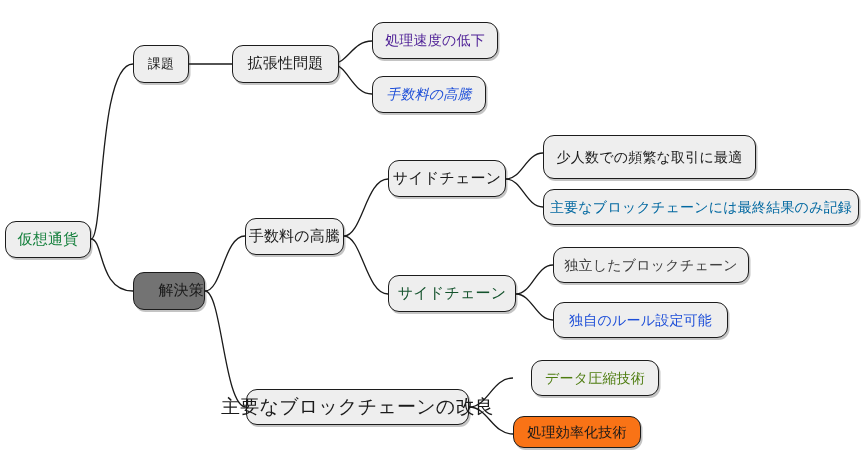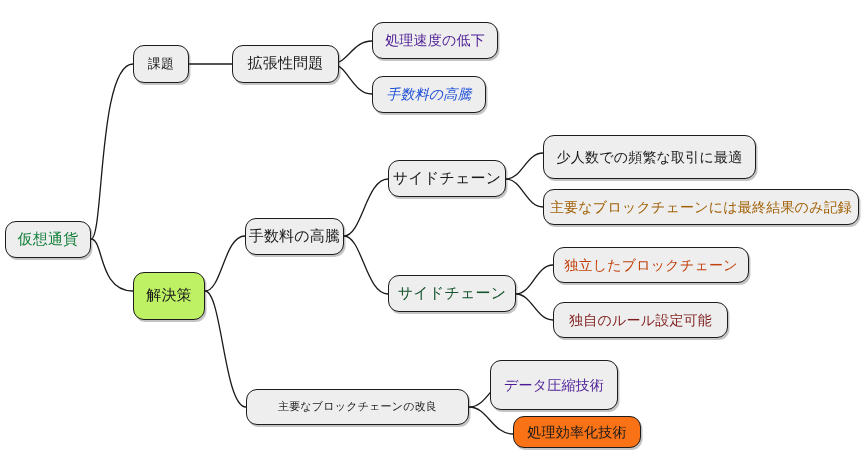--- a/index.html
+++ b/index.html
@@ -65,56 +65,56 @@
       <path d="M 469,407 C 488,407 492,378 513,378" fill="none" stroke="#1a1a1a" stroke-width="1.3"></path>
       <path d="M 469,407 C 488,407 492,434 513,434" fill="none" stroke="#1a1a1a" stroke-width="1.3"></path>
     </svg>
   <div id="node-layer">
       <div class="mm-node" style="left: 5px; top: 221px; width: 86px; height: 37px; font-size: 15px; background: rgb(238, 238, 238); border-color: rgb(28, 28, 28); color: #15803d;">
         <span>仮想通貨</span>
       </div>
       <div class="mm-node" style="left: 133px; top: 45px; width: 56px; height: 38px; font-size: 13px; background: rgb(238, 238, 238); border-color: rgb(28, 28, 28); color: rgb(26, 26, 26);">
         <span>課題</span>
       </div>
-      <div class="mm-node" style="left: 133px; top: 272px; width: 72px; height: 48px; font-size: 15px; background: #bef264; border-color: rgb(28, 28, 28); color: rgb(26, 26, 26);">
+      <div class="mm-node" style="left: 133px; top: 272px; width: 72px; height: 38px; font-size: 15px; background: #737373; border-color: rgb(28, 28, 28); color: rgb(26, 26, 26); justify-content: flex-end;">
         <span>解決策</span>
       </div>
       <div class="mm-node" style="left: 232px; top: 45px; width: 107px; height: 38px; font-size: 15px; background: rgb(238, 238, 238); border-color: rgb(28, 28, 28); color: rgb(26, 26, 26);">
         <span>拡張性問題</span>
       </div>
       <div class="mm-node" style="left: 372px; top: 22px; width: 126px; height: 37px; font-size: 14px; background: rgb(238, 238, 238); border-color: rgb(28, 28, 28); color: #4c1d95;">
         <span>処理速度の低下</span>
       </div>
       <div class="mm-node" style="left: 372px; top: 76px; width: 114px; height: 37px; font-size: 14px; background: rgb(238, 238, 238); border-color: rgb(28, 28, 28); color: #1d4ed8; font-style: italic;">
         <span>手数料の高騰</span>
       </div>
       <div class="mm-node" style="left: 245px; top: 218px; width: 99px; height: 37px; font-size: 15px; background: rgb(238, 238, 238); border-color: rgb(28, 28, 28); color: rgb(26, 26, 26);">
         <span>手数料の高騰</span>
       </div>
       <div class="mm-node" style="left: 388px; top: 160px; width: 118px; height: 37px; font-size: 15px; background: rgb(238, 238, 238); border-color: rgb(28, 28, 28); color: rgb(26, 26, 26);">
         <span>サイドチェーン</span>
       </div>
       <div class="mm-node" style="left: 543px; top: 135px; width: 213px; height: 44px; font-size: 14px; background: rgb(238, 238, 238); border-color: rgb(28, 28, 28); color: rgb(26, 26, 26);">
         <span>少人数での頻繁な取引に最適</span>
       </div>
-      <div class="mm-node" style="left: 543px; top: 189px; width: 316px; height: 36px; font-size: 14px; background: rgb(238, 238, 238); border-color: rgb(28, 28, 28); color: #a16207;">
+      <div class="mm-node" style="left: 543px; top: 189px; width: 316px; height: 36px; font-size: 14px; background: rgb(238, 238, 238); border-color: rgb(28, 28, 28); color: #0369a1;">
         <span>主要なブロックチェーンには最終結果のみ記録</span>
       </div>
       <div class="mm-node" style="left: 388px; top: 275px; width: 128px; height: 37px; font-size: 15px; background: rgb(238, 238, 238); border-color: rgb(28, 28, 28); color: #14532d;">
         <span>サイドチェーン</span>
       </div>
-      <div class="mm-node" style="left: 553px; top: 247px; width: 196px; height: 36px; font-size: 14px; background: rgb(238, 238, 238); border-color: rgb(28, 28, 28); color: #c2410c;">
+      <div class="mm-node" style="left: 553px; top: 247px; width: 196px; height: 36px; font-size: 14px; background: rgb(238, 238, 238); border-color: rgb(28, 28, 28); color: #404040;">
         <span>独立したブロックチェーン</span>
       </div>
-      <div class="mm-node" style="left: 553px; top: 302px; width: 175px; height: 36px; font-size: 14px; background: rgb(238, 238, 238); border-color: rgb(28, 28, 28); color: #7f1d1d;">
+      <div class="mm-node" style="left: 553px; top: 302px; width: 175px; height: 36px; font-size: 14px; background: rgb(238, 238, 238); border-color: rgb(28, 28, 28); color: #1d4ed8;">
         <span>独自のルール設定可能</span>
       </div>
-      <div class="mm-node" style="left: 246px; top: 389px; width: 223px; height: 36px; font-size: 11px; background: rgb(238, 238, 238); border-color: rgb(28, 28, 28); color: rgb(26, 26, 26);">
+      <div class="mm-node" style="left: 246px; top: 389px; width: 223px; height: 36px; font-size: 19px; background: rgb(238, 238, 238); border-color: rgb(28, 28, 28); color: rgb(26, 26, 26);">
         <span>主要なブロックチェーンの改良</span>
       </div>
-      <div class="mm-node" style="left: 490px; top: 360px; width: 128px; height: 50px; font-size: 14px; background: rgb(238, 238, 238); border-color: rgb(28, 28, 28); color: #4c1d95;">
+      <div class="mm-node" style="left: 531px; top: 360px; width: 128px; height: 36px; font-size: 14px; background: rgb(238, 238, 238); border-color: rgb(28, 28, 28); color: #4d7c0f;">
         <span>データ圧縮技術</span>
       </div>
       <div class="mm-node" style="left: 513px; top: 416px; width: 128px; height: 32px; font-size: 14px; background: #f97316; border-color: rgb(28, 28, 28); color: rgb(26, 26, 26);">
         <span>処理効率化技術</span>
       </div>
     </div>
 </div>
 
 </body></html>

